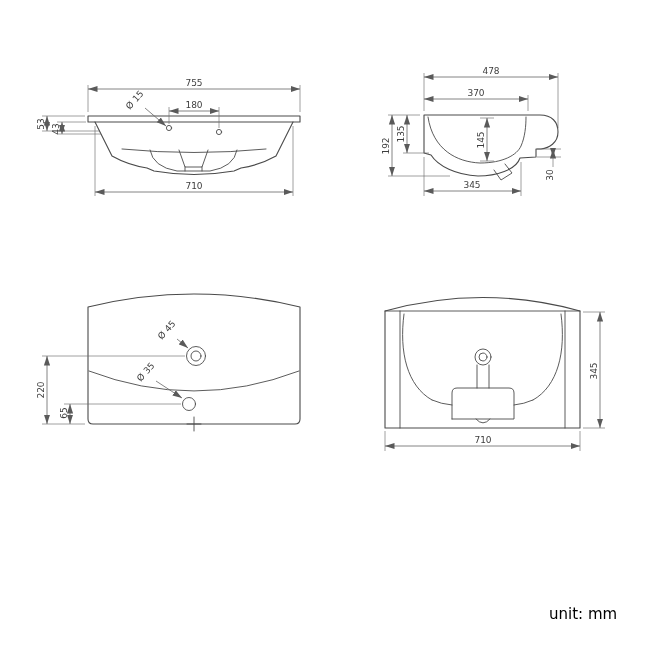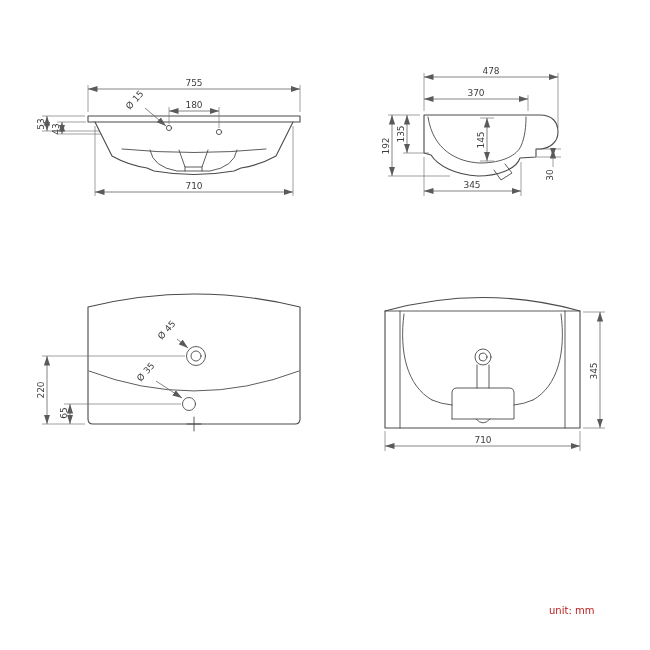--- a/index.html
+++ b/index.html
@@ -4,21 +4,21 @@
 <style>
   html,body{margin:0;padding:0;background:#ffffff;}
   .sheet{position:relative;width:650px;height:650px;background:#ffffff;overflow:hidden;
          font-family:"DejaVu Sans","Liberation Sans",sans-serif;}
   svg{position:absolute;left:0;top:0;}
   .obj{fill:none;stroke:#4a4a4a;stroke-width:1.1;stroke-linejoin:round;stroke-linecap:round;}
   .det{fill:none;stroke:#4a4a4a;stroke-width:0.9;stroke-linejoin:round;stroke-linecap:round;}
   .dim{fill:none;stroke:#666666;stroke-width:0.8;}
   .ext{fill:none;stroke:#6e6e6e;stroke-width:0.65;}
   text{fill:#3d3d3d;font-size:9px;font-family:"DejaVu Sans","Liberation Sans",sans-serif;}
-  .unit{position:absolute;left:549px;top:605px;font-size:10px;color:#b91c1c;}
+  .unit{position:absolute;left:549px;top:605px;font-size:15px;color:#000000;}
 </style>
 </head>
 <body>
 
 <div class="sheet">
   <svg width="650" height="650" viewBox="0 0 650 650">
     <defs>
       <marker id="arr" viewBox="0 0 10 8" markerWidth="10" markerHeight="8" refX="9.5" refY="4" orient="auto-start-reverse" markerUnits="userSpaceOnUse">
         <path d="M0,0.9 L9.5,4 L0,7.1 Z" fill="#5a5a5a"></path>
       </marker>

